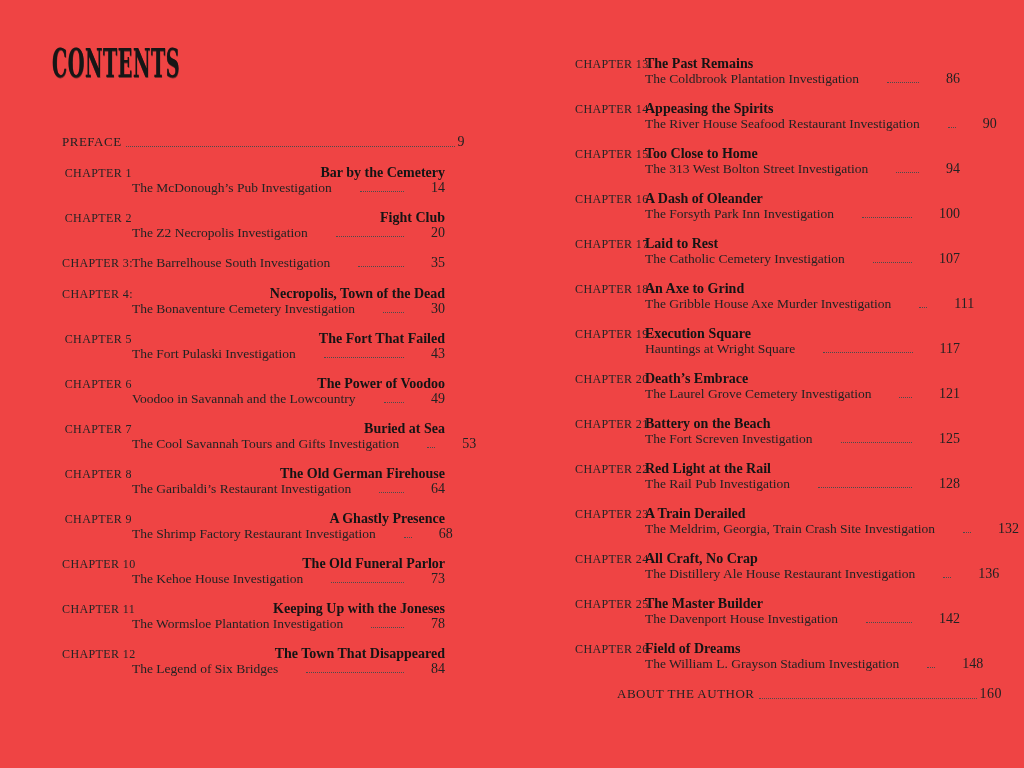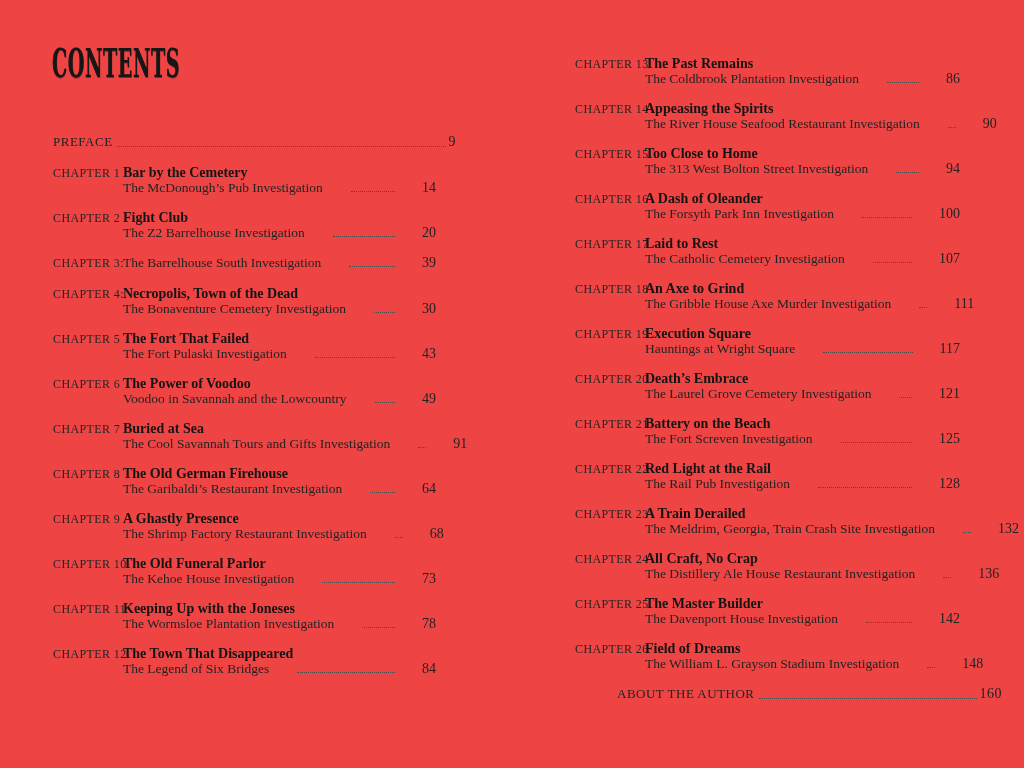--- a/index.html
+++ b/index.html
@@ -10,21 +10,21 @@
   }
   .heading {
     position:absolute; left:52px; top:42px;
     font-family:"DejaVu Serif", serif; font-weight:700; font-size:40px;
     line-height:42px; color:#161616; white-space:nowrap;
     transform:scaleX(0.48); transform-origin:0 0;
     text-shadow: 0.6px 0.8px 0 rgba(25,25,25,.55), -0.5px -0.3px 0 rgba(25,25,25,.35);
     letter-spacing:1px;
   }
   .col { position:absolute; }
-  #col-left  { left:53px;  top:134px; width:383px; }
+  #col-left  { left:62px;  top:134px; width:383px;text-align:right; }
   #col-right { left:575px; top:56px;  width:385px; }
 
   .front-row {
     display:flex; align-items:flex-end; line-height:15px;
     font-size:13px; letter-spacing:0.5px; color:#222; white-space:nowrap;
   }
   #preface-row { width:403px; margin-bottom:16px; }
   #about-row   { width:385px; margin-top:0px;margin-left:42px; }
 
   .toc-entry { display:flex; margin-bottom:15px; }
@@ -75,34 +75,34 @@
         <span class="pagenum">14</span>
       </div>
     </div>
   </div>
 
   <div class="toc-entry">
     <div class="chap-label">CHAPTER 2</div>
     <div class="entry-body">
       <div class="entry-title">Fight Club</div>
       <div class="entry-sub">
-        <span class="sub-text">The Z2 Barrelhouse Investigation</span>
+        <span class="sub-text">The Z2 Necropolis Investigation</span>
         <span class="leader"></span>
         <span class="pagenum">20</span>
       </div>
     </div>
   </div>
 
   <div class="toc-entry">
     <div class="chap-label">CHAPTER 3:</div>
     <div class="entry-body">
       <div class="entry-sub">
         <span class="sub-text">The Barrelhouse South Investigation</span>
         <span class="leader"></span>
-        <span class="pagenum">39</span>
+        <span class="pagenum">35</span>
       </div>
     </div>
   </div>
 
   <div class="toc-entry">
     <div class="chap-label">CHAPTER 4:</div>
     <div class="entry-body">
       <div class="entry-title">Necropolis, Town of the Dead</div>
       <div class="entry-sub">
         <span class="sub-text">The Bonaventure Cemetery Investigation</span>
@@ -136,21 +136,21 @@
     </div>
   </div>
 
   <div class="toc-entry">
     <div class="chap-label">CHAPTER 7</div>
     <div class="entry-body">
       <div class="entry-title">Buried at Sea</div>
       <div class="entry-sub">
         <span class="sub-text">The Cool Savannah Tours and Gifts Investigation</span>
         <span class="leader"></span>
-        <span class="pagenum">91</span>
+        <span class="pagenum">53</span>
       </div>
     </div>
   </div>
 
   <div class="toc-entry">
     <div class="chap-label">CHAPTER 8</div>
     <div class="entry-body">
       <div class="entry-title">The Old German Firehouse</div>
       <div class="entry-sub">
         <span class="sub-text">The Garibaldi’s Restaurant Investigation</span>

